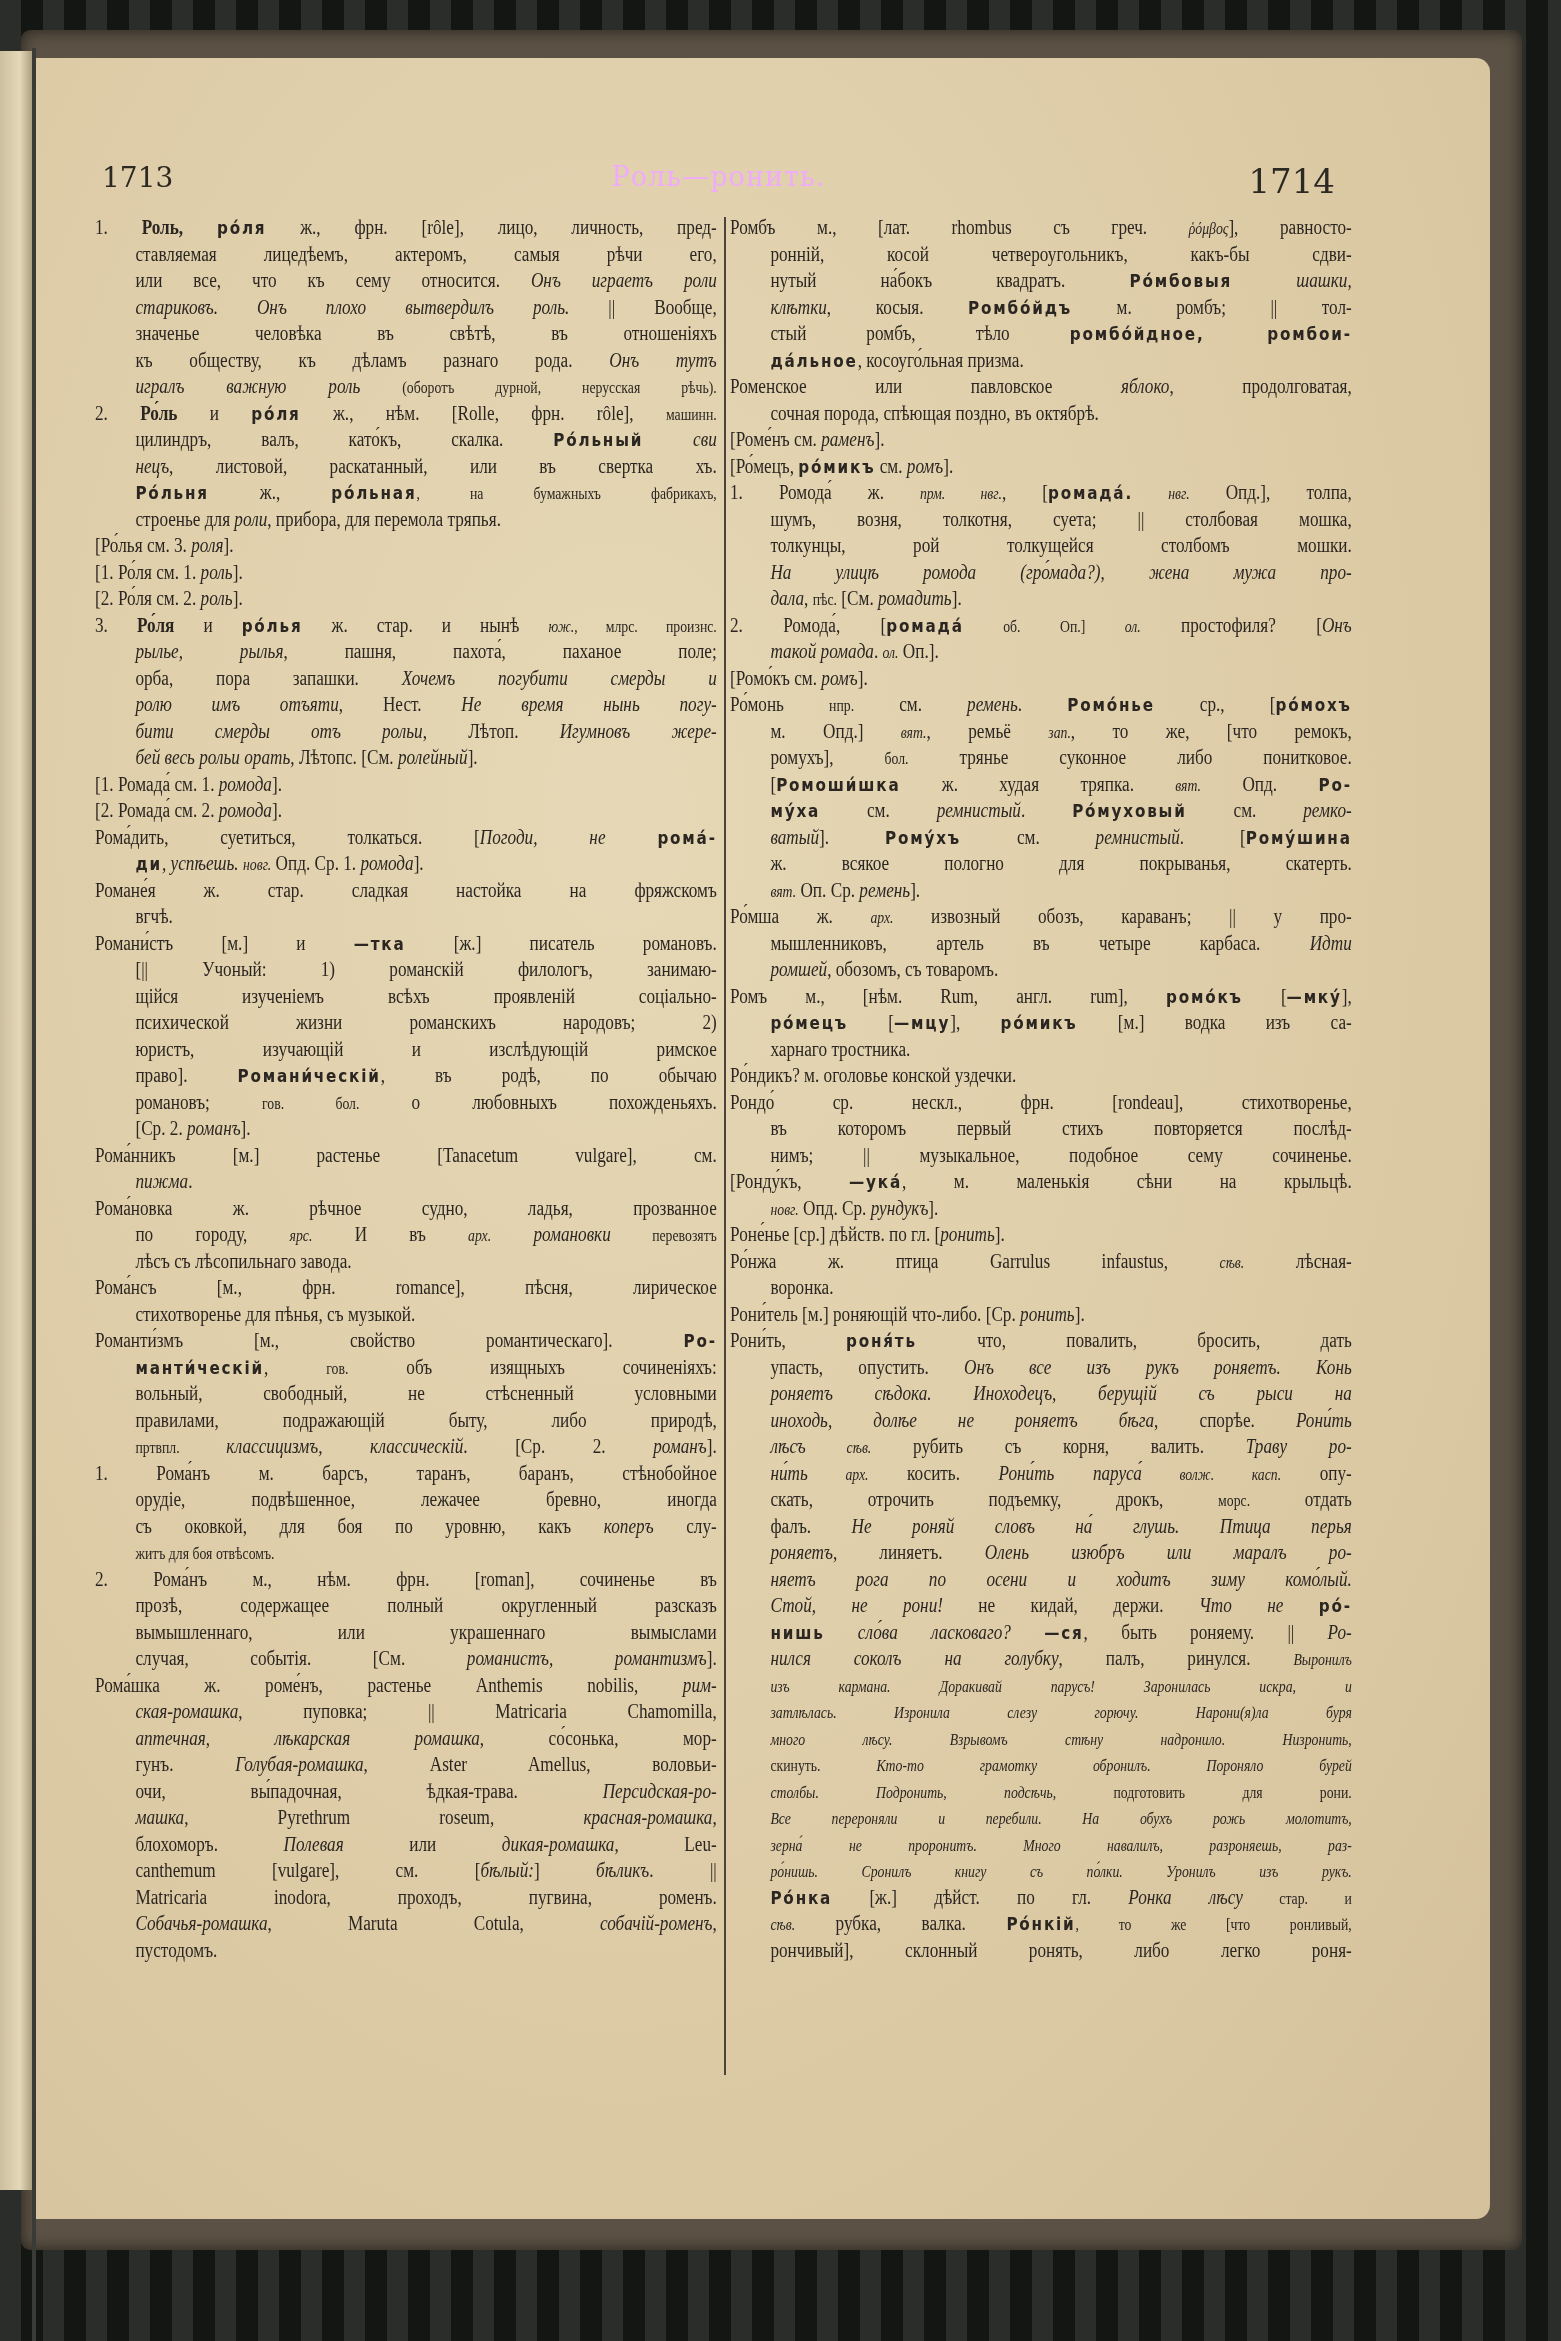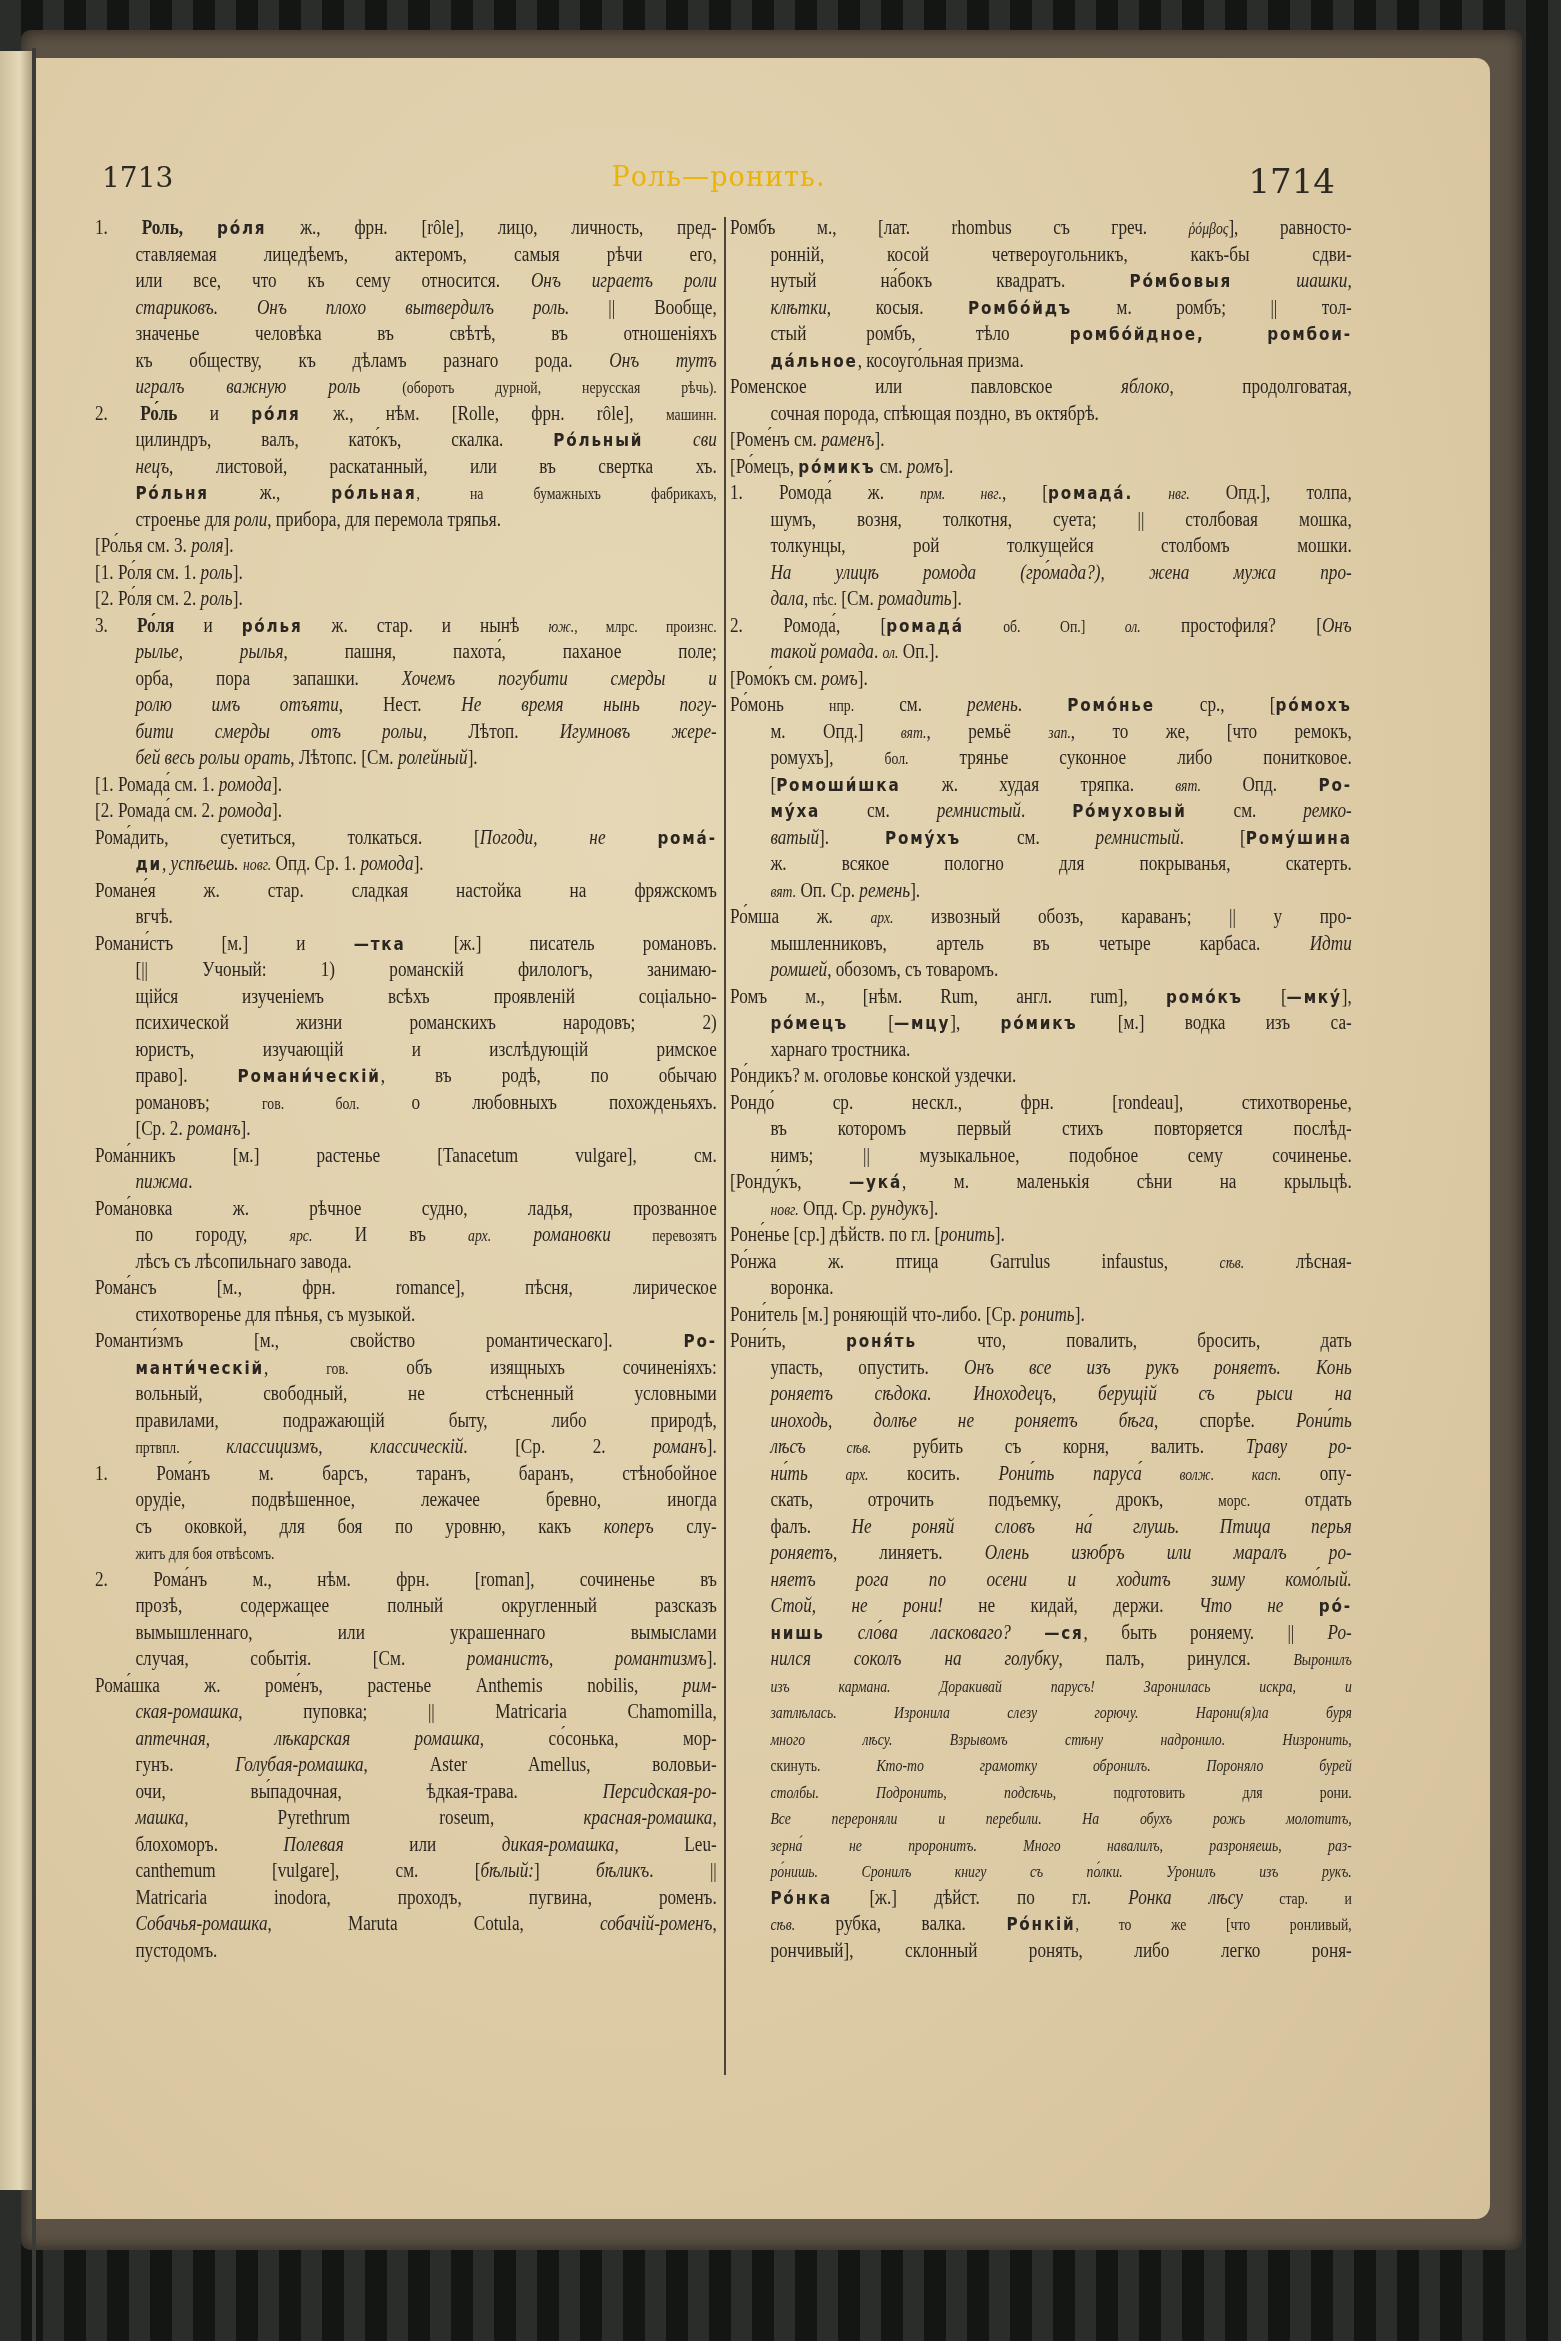--- a/index.html
+++ b/index.html
@@ -25,21 +25,21 @@
   }
   .page {
     position:absolute; left:36px; top:58px; width:1454px; height:2161px;
     background:#dfcfab;
     background-image: radial-gradient(ellipse at 40% 35%, #e6d8b6 0%, #ddcba6 60%, #d4c19b 100%);
     border-radius:0 14px 14px 0;
   }
   .header { position:absolute; top:161px; left:102px; width:1233px; height:43px; }
   .pn-left { position:absolute; left:0; top:0; font-size:28px; color:#2c2822; }
   .pn-right { position:absolute; right:0; top:0; font-size:34px; color:#2c2822; }
-  .running { position:absolute; left:0; right:0; top:0; text-align:center; font-size:27px; letter-spacing:1.1px; color:#eab308; }
+  .running { position:absolute; left:0; right:0; top:0; text-align:center; font-size:27px; letter-spacing:1.1px; color:#f0abfc; }
 
   .col { position:absolute; top:214px; width:622px; color:#2b2621; }
   .col.left { left:95px; }
   .col.right { left:730px; }
   .divider { position:absolute; left:724px; top:217px; width:1.6px; height:1858px; background:#4a4439; }
 
   .line {
     height:26.5px; line-height:26.5px; font-size:20px; white-space:nowrap;
     overflow:hidden; text-align:justify; text-align-last:justify;
     font-family:"Liberation Serif", "DejaVu Serif", serif;

